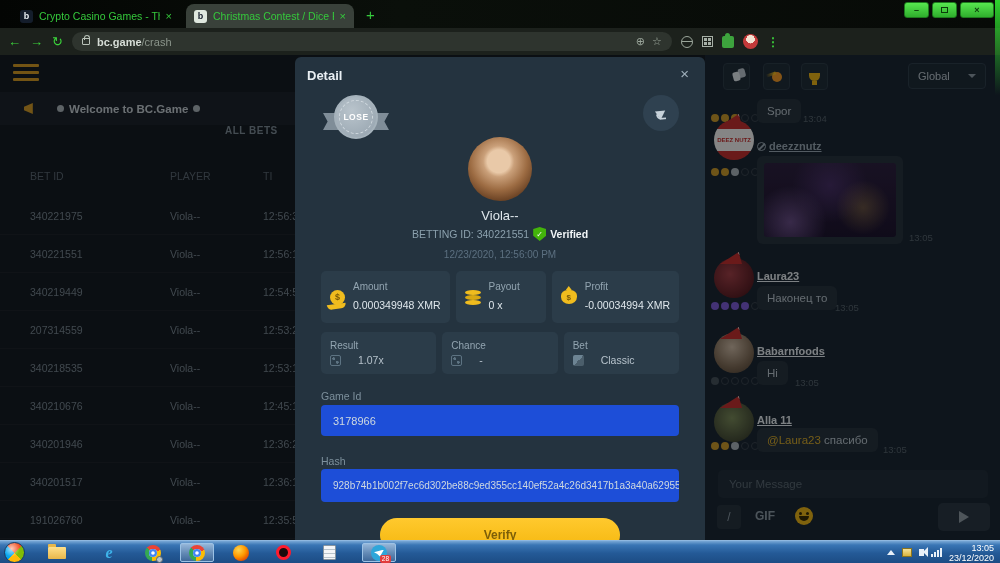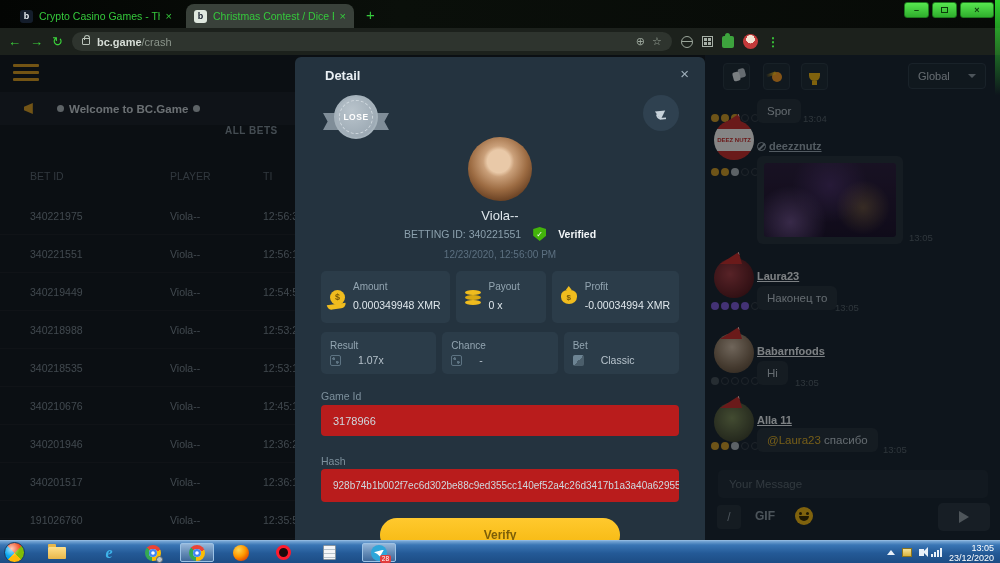--- a/index.html
+++ b/index.html
@@ -74,21 +74,21 @@
   .bet-row { position:relative; height:38px; border-bottom:1px solid rgba(255,255,255,0.04);
     font-size:10.5px; color:#76848f; }
   .bet-row span { top:13px; }
 
   
   .overlay { position:absolute; inset:0; background:rgba(0,0,0,0.45); z-index:5; }
 
   
   .modal { position:absolute; left:295px; top:2px; width:410px; height:483px; background:#24333f;
     z-index:10; overflow:hidden; border-radius:6px 6px 0 0; }
-  .m-title { position:absolute; left:30px; top:11px; color:#e9eff3; font-size:13px; font-weight:bold; }
+  .m-title { position:absolute; left:12px; top:11px; color:#e9eff3; font-size:13px; font-weight:bold; }
   .m-close { position:absolute; right:16px; top:8px; color:#9fb0bb; font-size:15px; }
   .lose-wrap { position:absolute; left:28px; top:36px; width:66px; height:52px; }
   .lose-ribbon { position:absolute; left:0; top:20px; width:66px; height:17px; background:#7f8d98;
     clip-path:polygon(0 0,100% 0,93% 50%,100% 100%,0 100%,7% 50%); }
   .lose-circle { position:absolute; left:11px; top:2px; width:44px; height:44px; border-radius:50%;
     background:radial-gradient(circle at 40% 35%,#b9c4cc,#93a1ac); border:2px solid #a5b2bb;
     display:flex; align-items:center; justify-content:center; }
   .lose-inner { width:34px; height:34px; border-radius:50%; border:1px dashed #cfd8de;
     display:flex; align-items:center; justify-content:center; color:#fff; font-size:8.5px;
     font-weight:bold; letter-spacing:.5px; }
@@ -96,21 +96,21 @@
     background:#2f4150; display:flex; align-items:center; justify-content:center; }
   .share-arrow { width:0; height:0; border-left:9px solid #c7d2da; border-top:5px solid transparent;
     border-bottom:5px solid transparent; transform:rotate(-35deg); position:relative; }
   .share-arrow:after { content:""; position:absolute; left:-12px; top:0px; width:8px; height:4px;
     border-bottom:2px solid #c7d2da; border-left:2px solid #c7d2da; border-radius:0 0 0 6px;
     transform:rotate(30deg); }
   .m-avatar { position:absolute; left:173px; top:80px; width:64px; height:64px; border-radius:50%;
     background:radial-gradient(circle at 48% 38%,#e9c9a8 0 22%,#caa07a 30%,#9c6b42 55%,#6e4526 75%,#4a2d18 100%); }
   .m-name { position:absolute; left:0; top:151px; width:410px; text-align:center; color:#dfe7ec; font-size:13px; }
   .m-betline { position:absolute; left:0; top:170px; width:410px; display:flex; align-items:center;
-    justify-content:center; gap:12px; font-size:10.5px; color:#8ba0ad; }
+    justify-content:center; gap:4px; font-size:10.5px; color:#8ba0ad; }
   .shield { width:13px; height:14px; background:#43b30b; clip-path:polygon(50% 0,100% 15%,100% 62%,50% 100%,0 62%,0 15%);
     display:flex; align-items:center; justify-content:center; color:#fff; font-size:8px; }
   .verified { color:#f2f6f8; font-weight:bold; }
   .m-date { position:absolute; left:0; top:192px; width:410px; text-align:center; color:#5c7080; font-size:10px; }
   .cards { position:absolute; left:26px; width:358px; display:grid; grid-template-columns:1fr 1fr 1fr; gap:6px; }
   .cards1 { top:214px; } .cards2 { top:275px; }
   .card { background:#2b3c49; border-radius:5px; padding:8px 9px; min-height:52px; }
   .cards2 .card { min-height:42px; }
   .card-r1 { display:flex; gap:8px; align-items:center; }
   .card-label { color:#93a5b1; font-size:10px; margin-bottom:3px; }
@@ -126,21 +126,21 @@
     color:#7a5a06; font-size:8px; font-weight:bold; display:flex; align-items:center; justify-content:center; }
   .ic-bag:before { content:""; position:absolute; top:-4px; left:5px; width:6px; height:4px;
     background:#f0bc1e; clip-path:polygon(0 100%,50% 0,100% 100%); }
   .v-with-icon { display:flex; align-items:center; gap:17px; color:#b6c2cb; font-size:10.5px; }
   .die { width:11px; height:11px; border:1.5px solid #5d7382; border-radius:2px;
     background:radial-gradient(circle at 30% 30%,#5d7382 1.2px,transparent 1.6px),
                radial-gradient(circle at 70% 70%,#5d7382 1.2px,transparent 1.6px); }
   .cube { width:11px; height:11px; background:linear-gradient(135deg,#72episode 0,#5d7382 0 50%,#475966 50%); background:linear-gradient(135deg,#6d8493 0 50%,#4b5e6b 50%); border-radius:2px; }
   .field-label { position:absolute; left:26px; color:#7d909c; font-size:10.5px; }
   .fl-game { top:333px; } .fl-hash { top:398px; }
-  .field { position:absolute; left:26px; width:358px; background:#b91c1c; border-radius:4px;
+  .field { position:absolute; left:26px; width:358px; background:#1d4ed8; border-radius:4px;
     color:#cfd9df; display:flex; align-items:center; padding:0 12px; white-space:nowrap; overflow:hidden; }
   .f-game { top:348px; height:31px; font-size:11px; }
   .f-hash { top:412px; height:33px; font-size:10px; }
   .verify-btn { position:absolute; left:85px; top:461px; width:240px; height:34px; border-radius:18px;
     background:linear-gradient(#ffc92e,#f4b60c); color:#7c5e08; font-weight:bold; font-size:12px;
     display:flex; align-items:center; justify-content:center; }
 
   
   .chat { position:absolute; left:705px; top:0; width:295px; height:485px; background:#1b2733; }
   .chat-toolbar-btn { position:absolute; top:8px; width:27px; height:27px; border:1px solid #2d3c48;
@@ -334,21 +334,21 @@
             <span class="c3">12:56:1</span>
           </div>
 
           <div class="bet-row">
             <span class="c1">340219449</span>
             <span class="c2">Viola--</span>
             <span class="c3">12:54:5</span>
           </div>
 
           <div class="bet-row">
-            <span class="c1">340218988</span>
+            <span class="c1">207314559</span>
             <span class="c2">Viola--</span>
             <span class="c3">12:53:2</span>
           </div>
 
           <div class="bet-row">
             <span class="c1">340218535</span>
             <span class="c2">Viola--</span>
             <span class="c3">12:53:1</span>
           </div>
 

